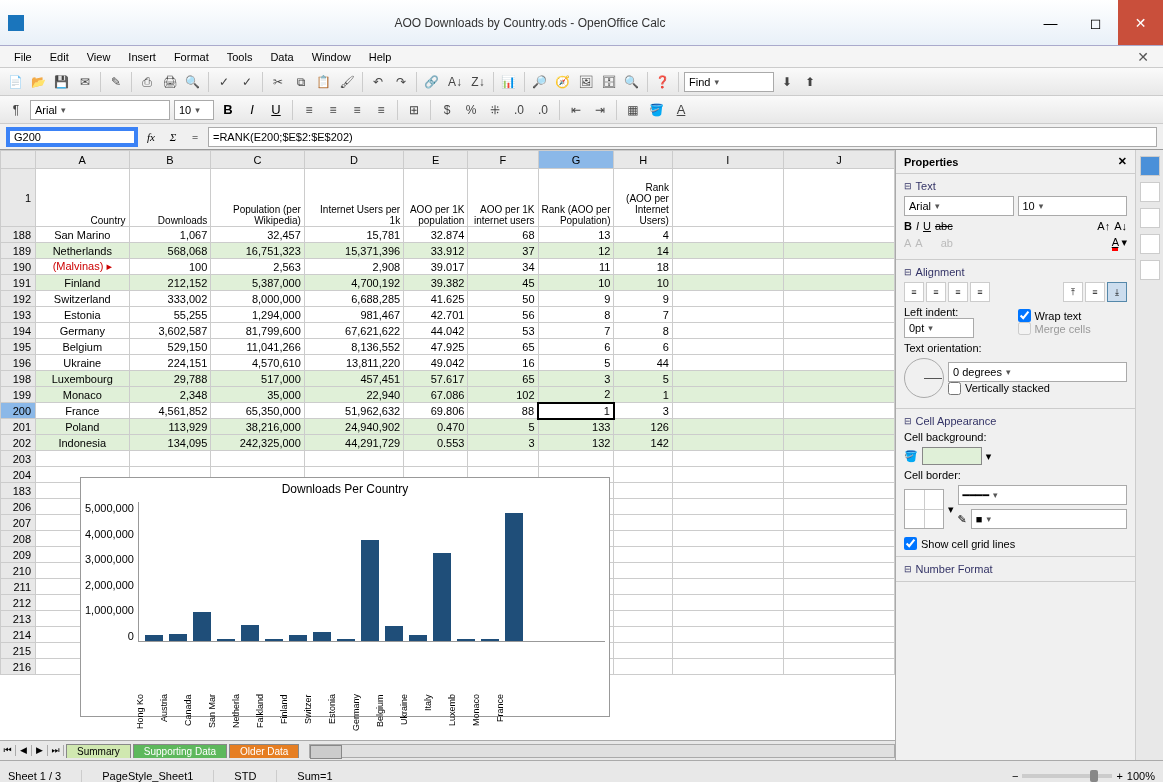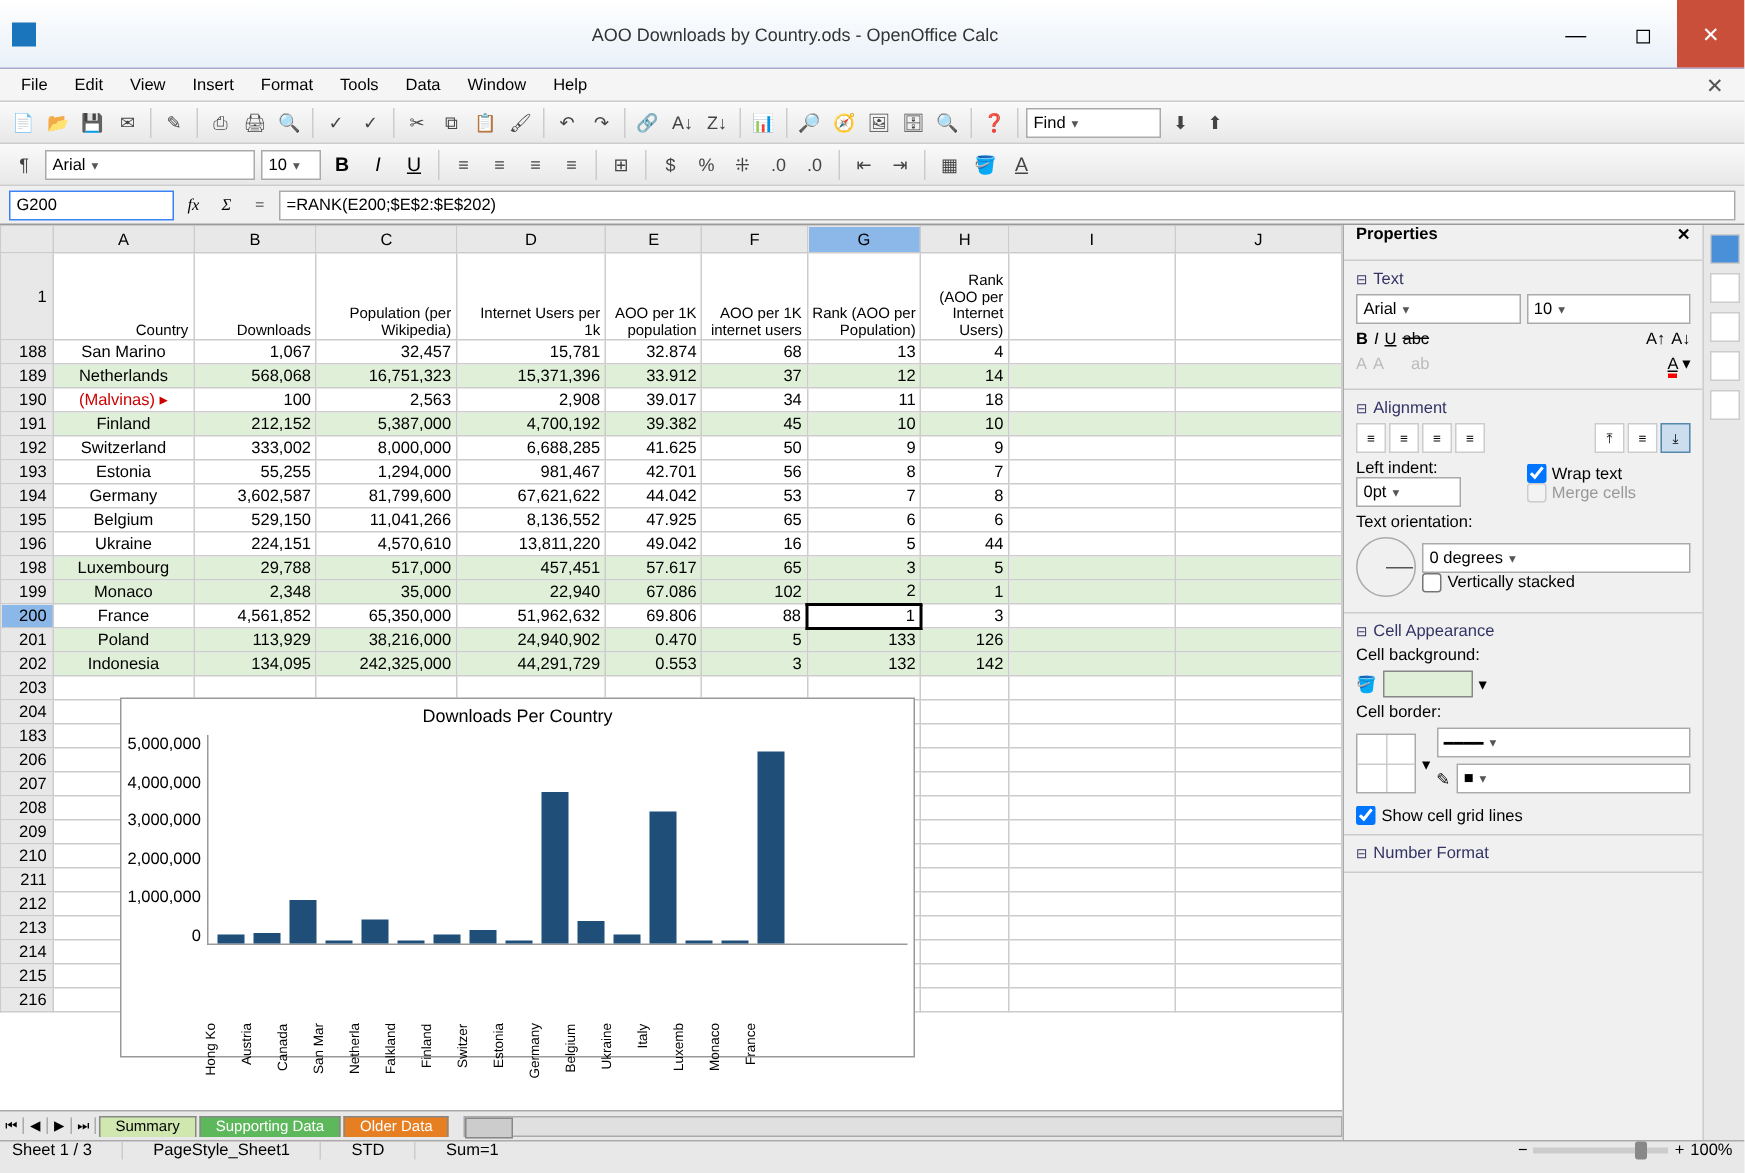--- a/index.html
+++ b/index.html
@@ -16,71 +16,71 @@
 .toolbar{height:28px;background:linear-gradient(#fafafa,#e8e8e8);display:flex;align-items:center;padding:0 6px;gap:3px;border-bottom:1px solid #ccc}
 .tb{width:20px;height:20px;border:1px solid transparent;display:flex;align-items:center;justify-content:center;font-size:12px;color:#444}
 .sep{width:1px;height:20px;background:#ccc;margin:0 2px}
 .dropdown{height:20px;border:1px solid #aaa;background:#fff;display:flex;align-items:center;padding:0 4px;font-size:11px}
 .dropdown::after{content:"▾";margin-left:4px;color:#555;font-size:9px}
 .fmtbar{height:28px;background:linear-gradient(#fafafa,#e8e8e8);display:flex;align-items:center;padding:0 6px;gap:4px;border-bottom:1px solid #ccc}
 .fmtbar .dropdown.font{width:140px}
 .fmtbar .dropdown.size{width:40px}
 .fmtbar b,.fmtbar i,.fmtbar u{width:20px;text-align:center;font-size:13px}
 .formulabar{height:26px;background:#f0f0f0;display:flex;align-items:center;padding:0 6px;gap:4px;border-bottom:1px solid #999}
-.cellref{width:110px;height:20px;border:1px solid #3b82f6;background:#fff;padding:0 4px;display:flex;align-items:center}
+.cellref{width:132px;height:20px;border:4px solid #3b82f6;background:#fff;padding:0 4px;display:flex;align-items:center}
 .fx{width:18px;text-align:center;font-style:italic;font-family:serif}
 .formula-input{flex:1;height:20px;border:1px solid #aaa;background:#fff;padding:0 4px;display:flex;align-items:center}
 .content{flex:1;display:flex;overflow:hidden}
 .sheet-area{flex:1;display:flex;flex-direction:column;overflow:hidden;background:#fff}
 .grid{flex:1;overflow:hidden;position:relative}
 table{border-collapse:collapse;width:100%}
 th,td{border:1px solid #ccc;height:16px;font-size:11px;padding:0 3px;white-space:nowrap;overflow:hidden}
 th{background:#e8e8e8;font-weight:normal;text-align:center}
 th.colh{height:18px}
 th.colh.sel{background:#8bb8e8}
 th.rowh{width:30px;text-align:right;padding-right:4px}
 th.rowh.sel{background:#8bb8e8}
 td{background:#fff;text-align:right}
 td.txt{text-align:center}
 .headerrow td{height:58px;vertical-align:bottom;text-align:right;white-space:normal;font-size:10px}
 tr.shade td{background:#e0f0d8}
 td.selcell{border:2px solid #000;background:#fff!important}
 .red{color:#c00}
-.chart-embed{position:absolute;border:1px solid #999;background:#fff;left:80px;top:315px;width:530px;height:240px;padding:4px}
+.chart-embed{position:absolute;border:1px solid #999;background:#fff;left:80px;top:327px;width:530px;height:240px;padding:4px}
 .chart-title{text-align:center;font-size:12px;margin-bottom:6px}
 .chart-body{display:flex;height:190px}
 .yaxis{display:flex;flex-direction:column;justify-content:space-between;text-align:right;padding-right:4px;font-size:9px;height:140px}
 .plot{flex:1;display:flex;align-items:flex-end;height:140px;border-left:1px solid #999;border-bottom:1px solid #999;gap:6px;padding:0 6px}
 .bar{background:#1f4e79;width:18px}
 .xlabels{display:flex;gap:6px;padding-left:50px;margin-top:2px}
 .xlabel{width:18px;font-size:9px;writing-mode:vertical-rl;transform:rotate(180deg);text-align:right;height:45px}
 .sheet-tabs{height:20px;background:#e8e8e8;display:flex;align-items:center;border-top:1px solid #aaa}
 .nav{display:flex}
 .nav span{width:16px;text-align:center;border-right:1px solid #aaa;font-size:9px}
 .tab{padding:1px 10px;border:1px solid #888;border-bottom:none;margin-left:2px;font-size:10px}
 .tab.t1{background:#d0e8b0}
 .tab.t2{background:#5db85c;color:#fff}
 .tab.t3{background:#e67e22;color:#fff}
 .hscroll{flex:1;margin-left:10px;height:14px;background:#e0e0e0;border:1px solid #aaa;position:relative}
 .hscroll::before{content:"";position:absolute;left:0;width:30px;height:100%;background:#ccc;border:1px solid #888}
 .sidepanel{width:240px;background:#f0f0f0;border-left:1px solid #aaa;display:flex;flex-direction:column}
-.sp-title{height:24px;display:flex;padding:0 8px;font-weight:bold;border-bottom:1px solid #ccc}
+.sp-title{height:24px;display:flex;align-items:center;padding:0 8px;font-weight:bold;border-bottom:1px solid #ccc}
 .sp-title .x{margin-left:auto}
 .sp-sec{border-bottom:1px solid #ccc;padding:6px 8px}
 .sp-sec-h{display:flex;align-items:center;font-size:11px;color:#336;margin-bottom:4px}
 .sp-sec-h::before{content:"⊟";margin-right:4px;font-size:9px}
 .sp-row{display:flex;align-items:center;gap:4px;margin:4px 0}
 .sp-row .dropdown{flex:1}
 .align-btns{display:flex;gap:2px}
 .align-btn{width:20px;height:20px;border:1px solid #ccc;background:#fff;display:flex;align-items:center;justify-content:center;font-size:9px}
 .align-btn.active{background:#cde;border-color:#58a}
 label.chk{display:flex;align-items:center;gap:4px;font-size:11px}
 .sidestrip{width:28px;background:#e8e8e8;border-left:1px solid #ccc;display:flex;flex-direction:column;align-items:center;padding-top:6px;gap:6px}
 .stripicon{width:20px;height:20px;border:1px solid #ccc;background:#fff}
-.statusbar{height:22px;background:#e8e8e8;border-top:1px solid #aaa;display:flex;align-items:flex-start;padding:0 8px;gap:20px;font-size:11px}
+.statusbar{height:22px;background:#e8e8e8;border-top:1px solid #aaa;display:flex;align-items:flex-end;padding:0 8px;gap:20px;font-size:11px}
 .statusbar .seg{border-right:1px solid #ccc;padding-right:20px}
 .zoom{margin-left:auto;display:flex;align-items:center;gap:4px}
 .slider{width:90px;height:4px;background:#ccc;position:relative}
 .slider::after{content:"";position:absolute;left:75%;top:-4px;width:8px;height:12px;background:#888;border-radius:2px}
 .colA{width:80px}.colB{width:70px}.colC{width:80px}.colD{width:85px}.colE{width:55px}.colF{width:60px}.colG{width:65px}.colH{width:50px}.colI{width:95px}.colJ{width:95px}
 .orient-circle{width:40px;height:40px;border:1px solid #aaa;border-radius:50%;position:relative}
 .orient-circle::after{content:"";position:absolute;left:50%;top:50%;width:18px;height:1px;background:#555}
 .cellbg-swatch{width:60px;height:18px;border:1px solid #888;background:#e0f0d8;display:inline-block}
 .border-grid{width:40px;height:40px;border:1px solid #aaa;background:#fff;position:relative}
 .border-grid::before,.border-grid::after{content:"";position:absolute;background:#ccc}

